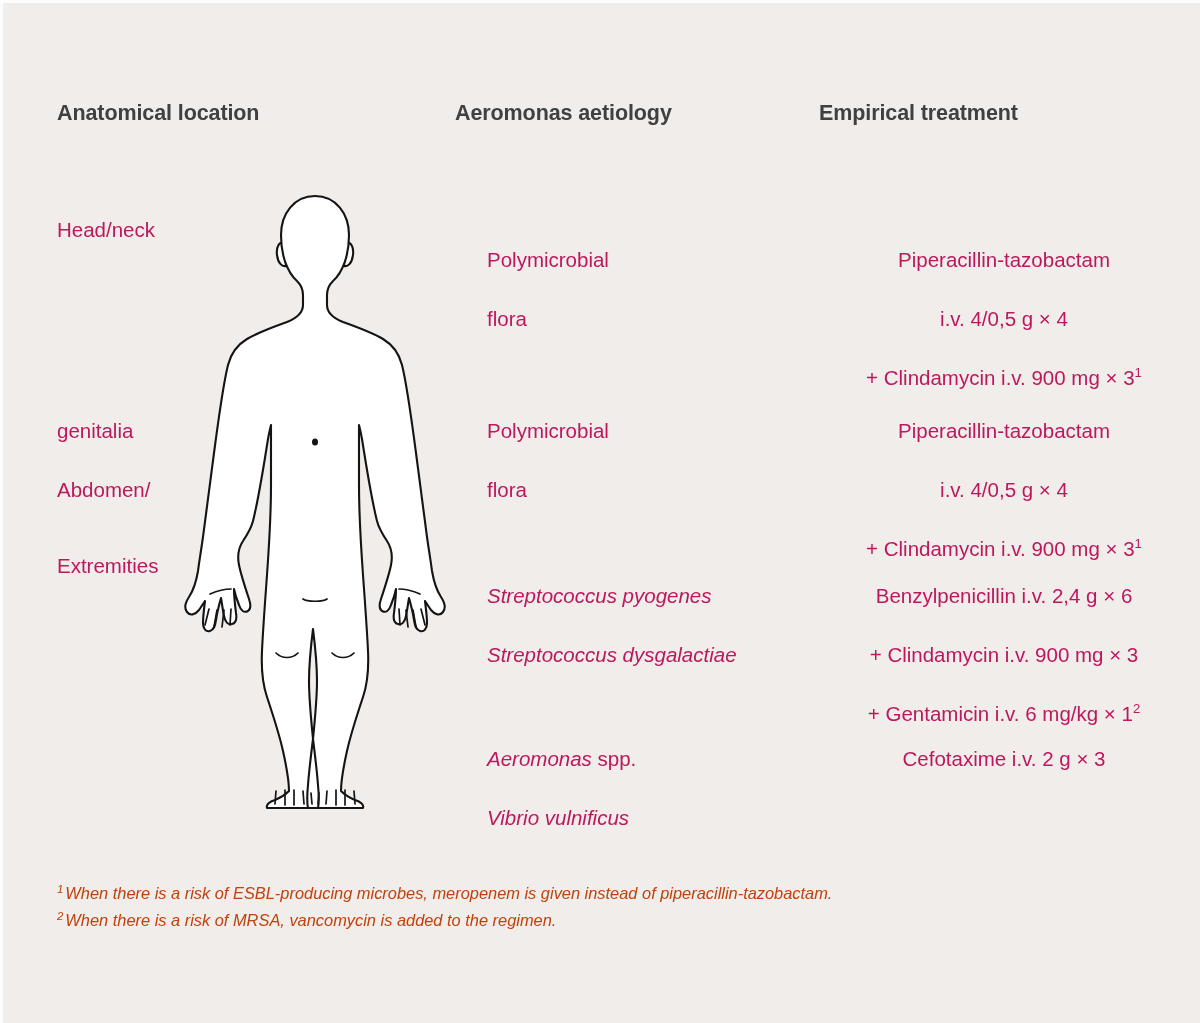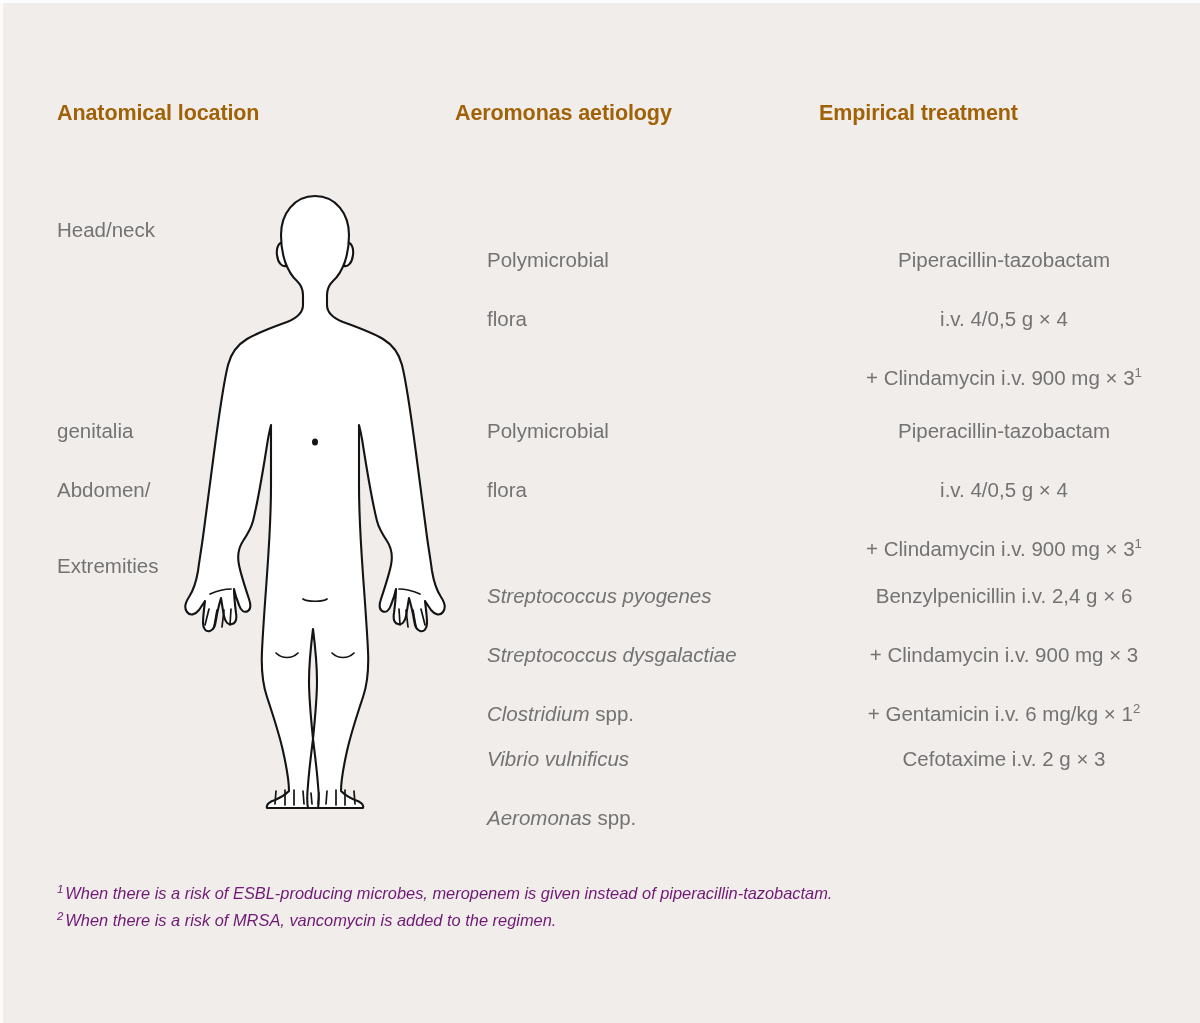--- a/index.html
+++ b/index.html
@@ -33,21 +33,21 @@
     left: 0;
     top: 98px;
     width: 1200px;
     height: 34px;
   }
   .col-head {
     position: absolute;
     font-size: 21.5px;
     font-weight: bold;
     letter-spacing: -0.1px;
-    color: #a16207;
+    color: #404040;
     white-space: nowrap;
   }
   .col-head.c1 { left: 54px; }
   .col-head.c2 { left: 452px; }
   .col-head.c3 { left: 816px; }
 
   
   .body-figure {
     position: absolute;
     left: 178px;
@@ -66,21 +66,21 @@
   .row.r0 { top: 212px; }
   .row.r1 { top: 383px; }
   .row.r2 { top: 548px; }
   .row.r3 { top: 711px; }
 
   .cell {
     position: absolute;
     top: 0;
     font-size: 20.5px;
     line-height: 29.5px;
-    color: #737373;
+    color: #be185d;
     white-space: pre-line;
   }
   .cell.loc { left: 54px; width: 380px; }
   .cell.aet { left: 452px; width: 350px; margin-left: 32px; }
   .cell.trt { left: 816px; width: 370px; text-align: center; }
 
   .cell .line { display: block; white-space: nowrap; }
   .cell .line.ital { font-style: italic; }
   .cell .line .rom { font-style: normal; }
   sup {
@@ -93,21 +93,21 @@
   .footnotes {
     position: absolute;
     left: 54px;
     top: 877px;
     width: 1100px;
   }
   .footnote {
     font-size: 16.4px;
     font-style: italic;
     line-height: 27px;
-    color: #701a75;
+    color: #c2410c;
     white-space: nowrap;
   }
   .footnote .mark {
     font-size: 11.4px;
     vertical-align: super;
     font-style: italic;
     margin-right: 2px;
     line-height: 0;
   }
 </style>
@@ -269,34 +269,33 @@
       <span class="line">i.v. 4/0,5 g × 4</span>
       <span class="line"><span>+ Clindamycin i.v. 900 mg × 3</span><sup>1</sup></span>
     </div>
   </div>
 
   <div class="row r2">
     <div class="cell loc">Extremities</div>
     <div class="cell aet">
       <span class="line ital">Streptococcus pyogenes</span>
       <span class="line ital">Streptococcus dysgalactiae</span>
-      <span class="line ital"><span>Clostridium</span><span class="rom"> spp.</span></span>
     </div>
     <div class="cell trt">
       <span class="line">Benzylpenicillin  i.v. 2,4 g × 6</span>
       <span class="line">+ Clindamycin i.v. 900 mg × 3</span>
       <span class="line"><span>+ Gentamicin i.v. 6 mg/kg × 1</span><sup>2</sup></span>
     </div>
   </div>
 
   <div class="row r3">
     <div class="cell loc"></div>
     <div class="cell aet">
+      <span class="line ital"><span>Aeromonas</span><span class="rom"> spp.</span></span>
       <span class="line ital">Vibrio vulnificus</span>
-      <span class="line ital"><span>Aeromonas</span><span class="rom"> spp.</span></span>
     </div>
     <div class="cell trt">
       <span class="line">Cefotaxime i.v. 2 g × 3</span>
     </div>
   </div>
 
   <div class="footnotes">
     <div class="footnote"><span class="mark">1</span><span>When there is a risk of ESBL-producing microbes, meropenem is given instead of piperacillin-tazobactam.</span></div>
     <div class="footnote"><span class="mark">2</span><span>When there is a risk of MRSA, vancomycin is added to the regimen.</span></div>
   </div>

